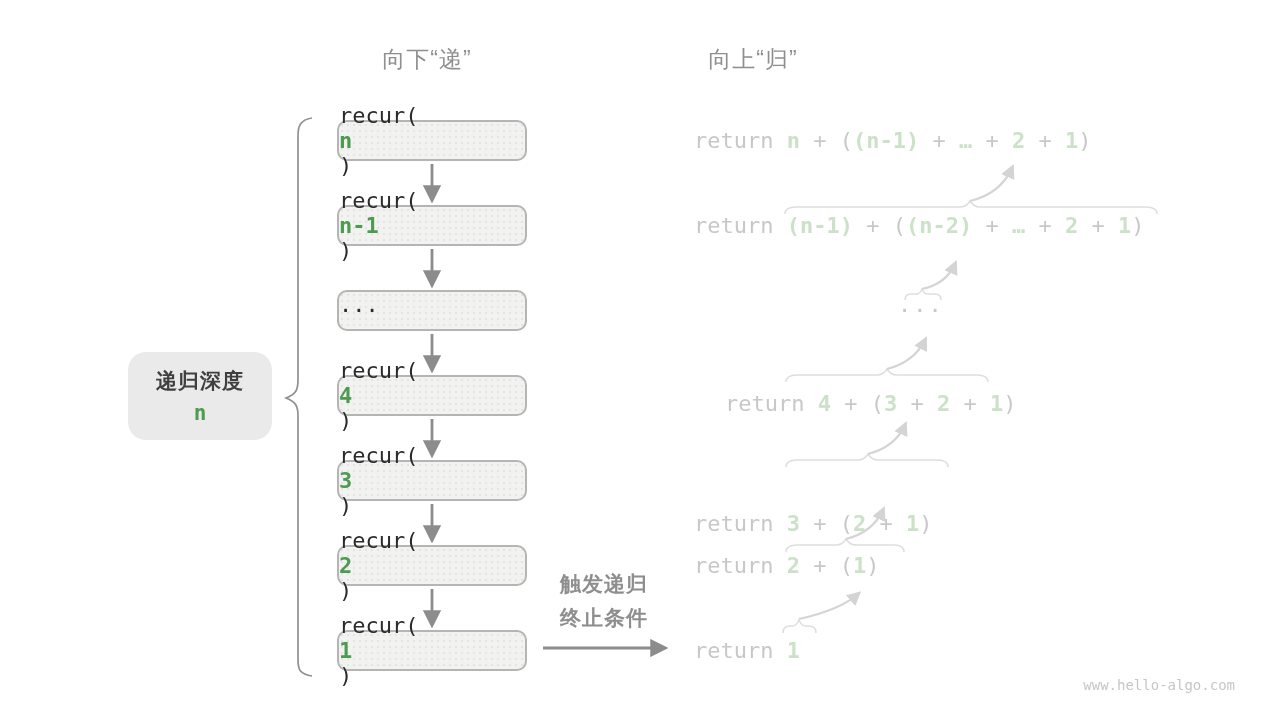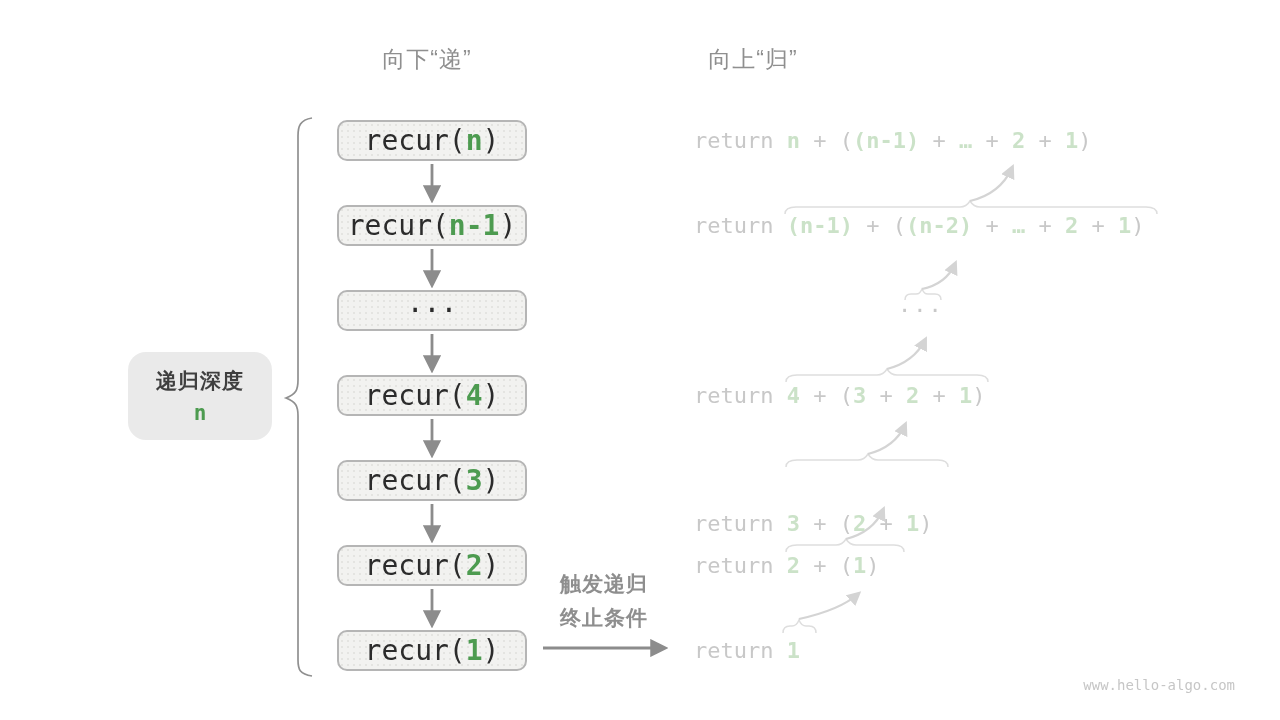--- a/index.html
+++ b/index.html
@@ -10,22 +10,22 @@
   .abs{position:absolute;}
   .hdr{
     font-size:23px;font-weight:400;color:#8f8f8f;letter-spacing:1px;
     transform:translateX(-50%);white-space:nowrap;
   }
   .stack-box{
     left:337px;width:186px;height:37px;border:2px solid #b5b5b5;border-radius:10px;
     background-color:#f2f2f0;
     background-image:radial-gradient(circle,#e4e4e1 1px,transparent 1px);
     background-size:6px 6px;
-    display:flex;align-items:center;justify-content:center;
-    font-family:"DejaVu Sans Mono", monospace;font-size:28px;white-space:pre;
+    display:flex;justify-content:center;
+    font-family:"DejaVu Sans Mono", monospace;font-size:22px;white-space:pre;flex-direction:column;
   }
   .ret-row{
     font-family:"DejaVu Sans Mono", monospace;font-size:22px;line-height:28px;
     white-space:pre;left:694px;
   }
   .seg-dark{color:#2b2b2b;}
   .seg-green{color:#4d9b50;font-weight:700;}
   .seg-fgray{color:#c8c8c8;}
   .seg-fgreen{color:#cbe2c8;font-weight:700;}
   .dots-row{left:898px;color:#c2c2c2;letter-spacing:2px;}
@@ -98,21 +98,21 @@
   <div class="abs stack-box" style="top:205px;"><span class="seg-dark">recur(</span><span class="seg-green">n-1</span><span class="seg-dark">)</span></div>
   <div class="abs stack-box" style="top:290px;"><span class="seg-dark">···</span></div>
   <div class="abs stack-box" style="top:375px;"><span class="seg-dark">recur(</span><span class="seg-green">4</span><span class="seg-dark">)</span></div>
   <div class="abs stack-box" style="top:460px;"><span class="seg-dark">recur(</span><span class="seg-green">3</span><span class="seg-dark">)</span></div>
   <div class="abs stack-box" style="top:545px;"><span class="seg-dark">recur(</span><span class="seg-green">2</span><span class="seg-dark">)</span></div>
   <div class="abs stack-box" style="top:630px;"><span class="seg-dark">recur(</span><span class="seg-green">1</span><span class="seg-dark">)</span></div>
 
   <div class="abs ret-row" style="top:127px;"><span class="seg-fgray">return </span><span class="seg-fgreen">n</span><span class="seg-fgray"> + (</span><span class="seg-fgreen">(n-1)</span><span class="seg-fgray"> + </span><span class="seg-fgreen">…</span><span class="seg-fgray"> + </span><span class="seg-fgreen">2</span><span class="seg-fgray"> + </span><span class="seg-fgreen">1</span><span class="seg-fgray">)</span></div>
   <div class="abs ret-row" style="top:212px;"><span class="seg-fgray">return </span><span class="seg-fgreen">(n-1)</span><span class="seg-fgray"> + (</span><span class="seg-fgreen">(n-2)</span><span class="seg-fgray"> + </span><span class="seg-fgreen">…</span><span class="seg-fgray"> + </span><span class="seg-fgreen">2</span><span class="seg-fgray"> + </span><span class="seg-fgreen">1</span><span class="seg-fgray">)</span></div>
   <div class="abs ret-row dots-row" style="top:297px;"><span class="seg-fgray">···</span></div>
-  <div class="abs ret-row" style="top:382px;"><span class="seg-fgray">return </span><span class="seg-fgreen">4</span><span class="seg-fgray"> + (</span><span class="seg-fgreen">3</span><span class="seg-fgray"> + </span><span class="seg-fgreen">2</span><span class="seg-fgray"> + </span><span class="seg-fgreen">1</span><span class="seg-fgray">)</span></div>
+  <div class="abs ret-row" style="top:390px;margin-left:31px;"><span class="seg-fgray">return </span><span class="seg-fgreen">4</span><span class="seg-fgray"> + (</span><span class="seg-fgreen">3</span><span class="seg-fgray"> + </span><span class="seg-fgreen">2</span><span class="seg-fgray"> + </span><span class="seg-fgreen">1</span><span class="seg-fgray">)</span></div>
   <div class="abs ret-row" style="top:490px;margin-top:20px;"><span class="seg-fgray">return </span><span class="seg-fgreen">3</span><span class="seg-fgray"> + (</span><span class="seg-fgreen">2</span><span class="seg-fgray"> + </span><span class="seg-fgreen">1</span><span class="seg-fgray">)</span></div>
   <div class="abs ret-row" style="top:552px;"><span class="seg-fgray">return </span><span class="seg-fgreen">2</span><span class="seg-fgray"> + (</span><span class="seg-fgreen">1</span><span class="seg-fgray">)</span></div>
   <div class="abs ret-row" style="top:637px;"><span class="seg-fgray">return </span><span class="seg-fgreen">1</span></div>
 
   <div class="abs annot" style="left:604px;top:570px;">触发递归</div>
   <div class="abs annot" style="left:604px;top:604px;">终止条件</div>
 
   <div class="abs watermark">www.hello-algo.com</div>
 
 </div>

